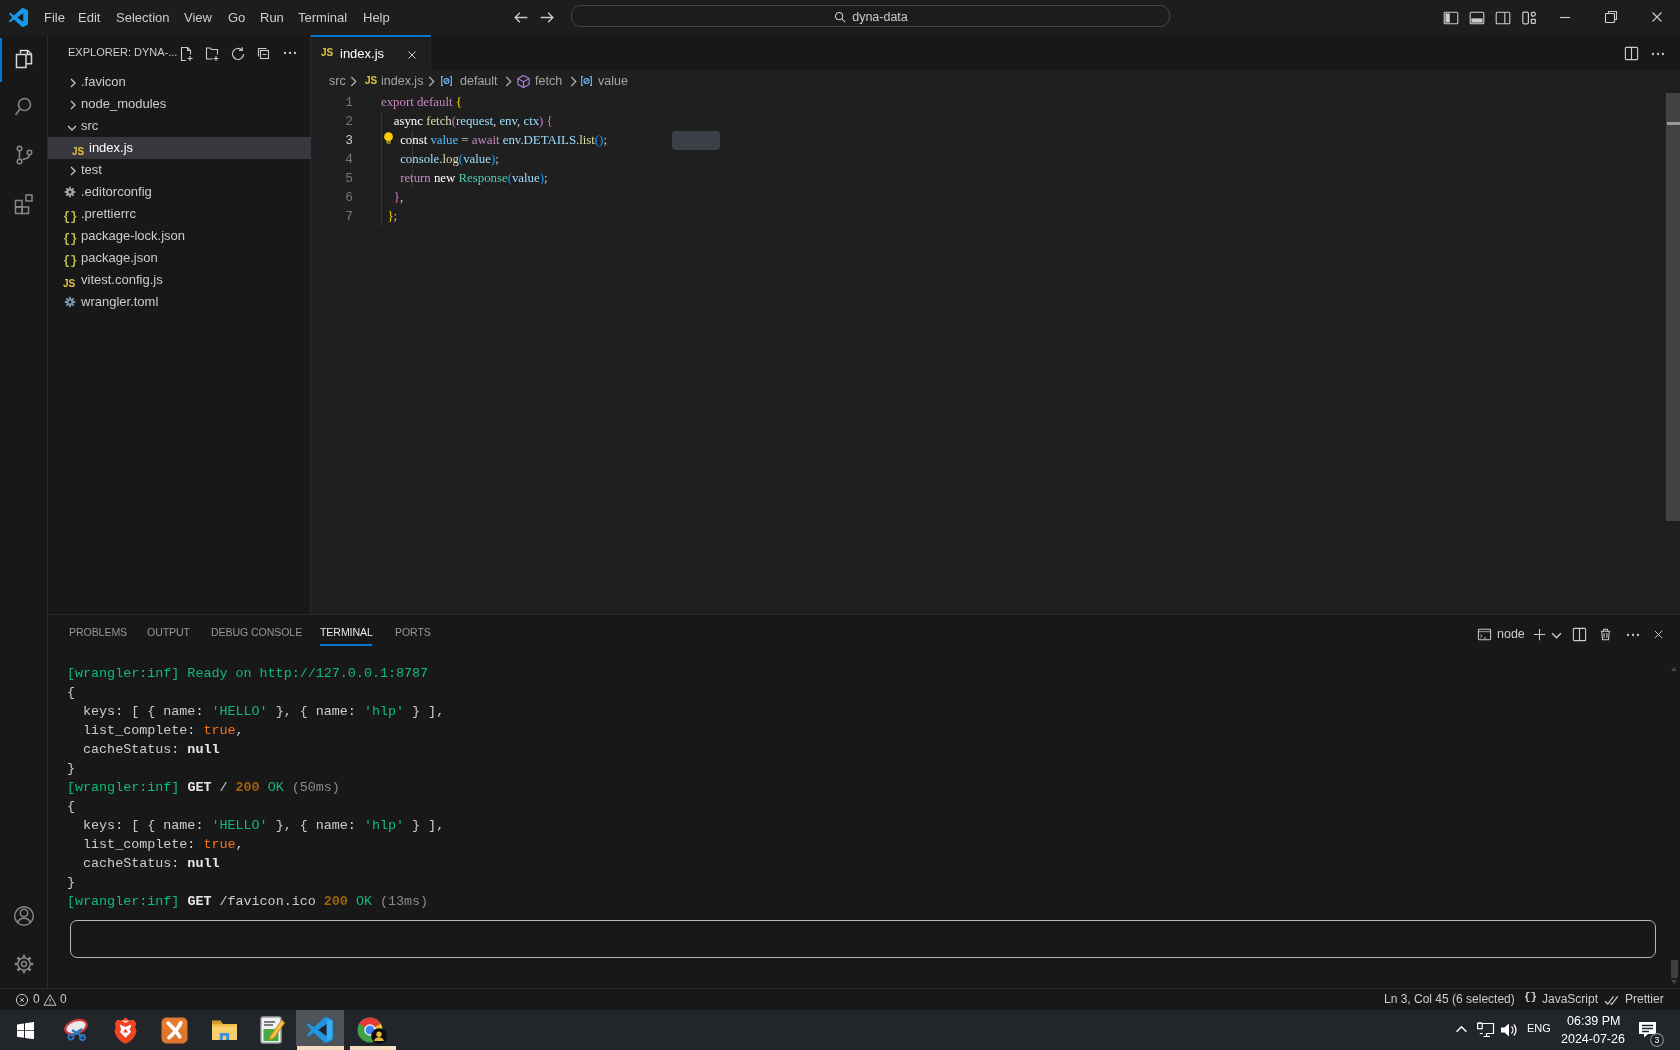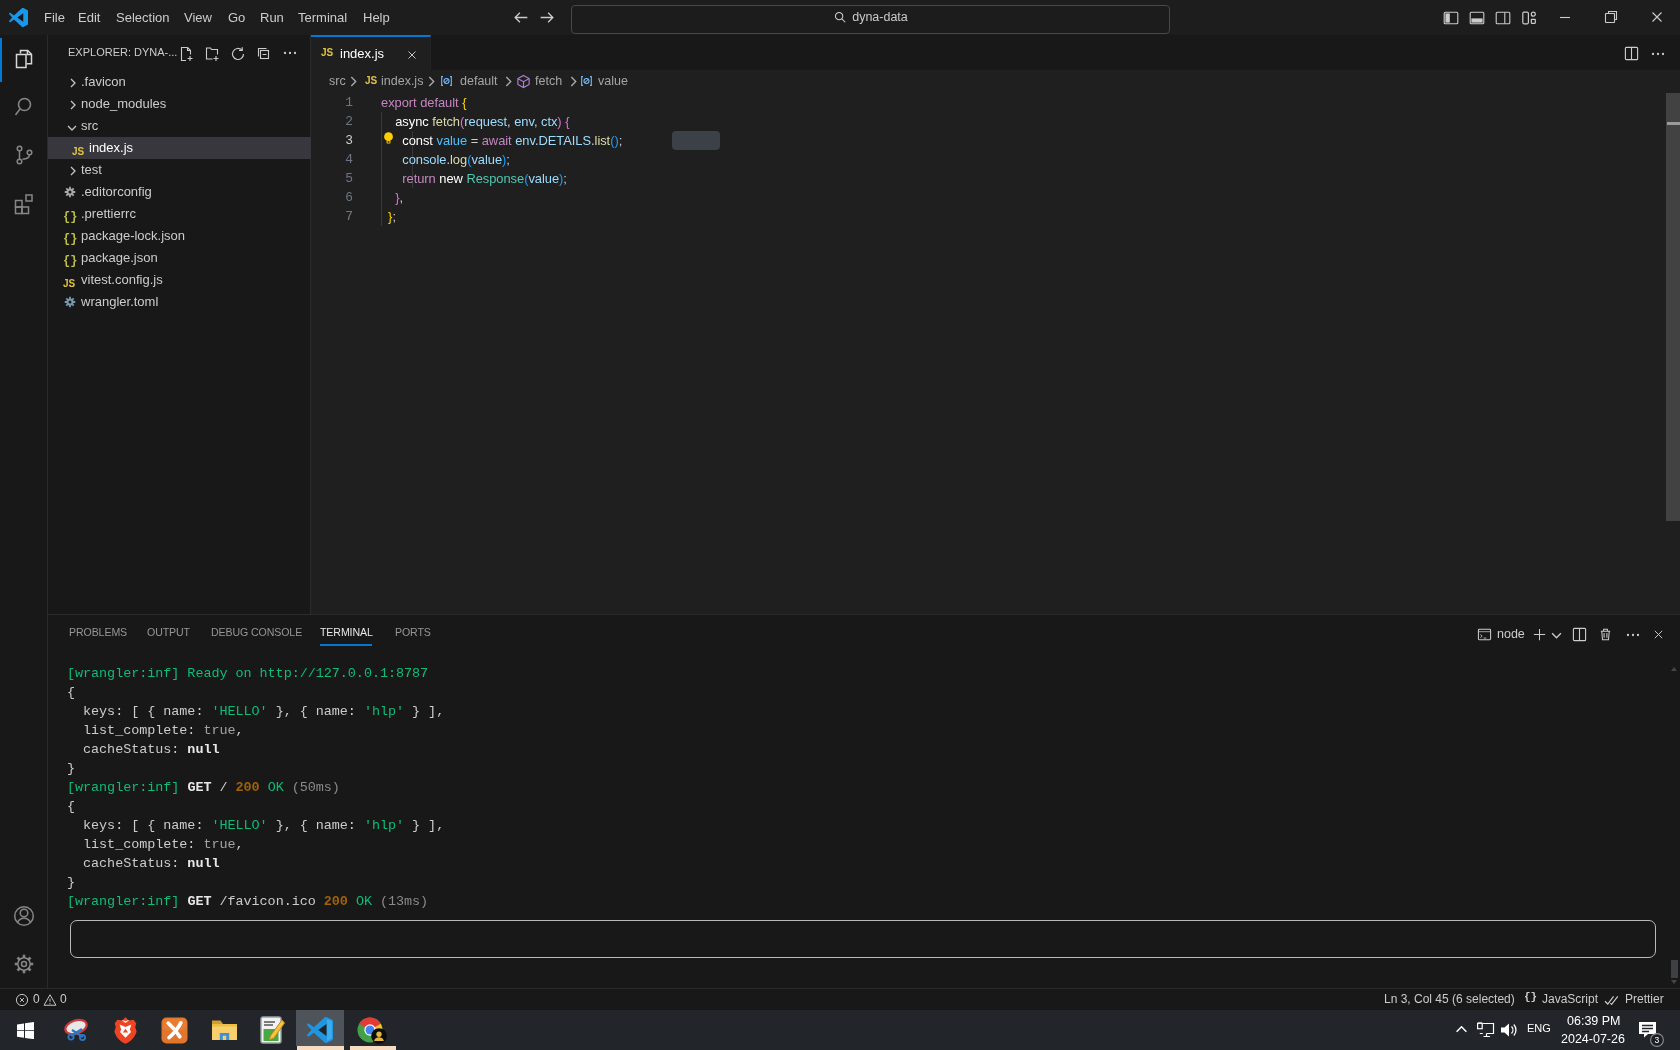--- a/index.html
+++ b/index.html
@@ -5,49 +5,49 @@
   * { margin:0; padding:0; box-sizing:border-box; }
   html,body { width:1680px; height:1050px; overflow:hidden; background:#181818; }
   #root { position:absolute; top:0; left:0; width:1680px; height:1050px;
           font-family:"Liberation Sans", sans-serif; color:#cccccc; }
   .abs { position:absolute; }
   svg { display:block; }
 
   
   #titlebar { position:absolute; top:0; left:0; width:1680px; height:35px; background:#1d1d1d; }
   .menuitem { position:absolute; top:0; height:35px; line-height:35px; font-size:13px; color:#cccccc; }
-  #cmdcenter { position:absolute; left:571px; top:5px; width:599px; height:29px;
-               background:#1c1c1c; border:1px solid #474747; border-radius:4px;
+  #cmdcenter { position:absolute; left:571px; top:5px; width:599px; height:22px;
+               background:#1c1c1c; border:1px solid #474747; border-radius:10px;
                text-align:center; line-height:23px; font-size:12.5px; color:#cbcbcb; }
 
   
   #activitybar { position:absolute; top:35px; left:0; width:48px; height:953px; background:#181818; border-right:1px solid #2b2b2b; }
 
   
   #sidebar { position:absolute; top:35px; left:48px; width:263px; height:579px; background:#181818; border-right:1px solid #2b2b2b; }
   .row { position:absolute; left:0; width:263px; height:22px; line-height:22px; font-size:13px; color:#cccccc; }
 
   
   #editor { position:absolute; top:35px; left:311px; width:1369px; height:579px; background:#1f1f1f; }
   #tabbar { position:absolute; top:0; left:0; width:1369px; height:35px; background:#181818; }
   #tab1 { position:absolute; top:0; left:0; width:120px; height:35px; background:#1f1f1f;
           border-top:2px solid #0078d4; border-right:1px solid #252525; }
   #breadcrumbs { position:absolute; top:35px; left:0; width:1369px; height:22px; font-size:12.5px; color:#a5a5a5; }
   .bc { position:absolute; top:0; height:22px; line-height:22px; }
   #code { position:absolute; top:58px; left:0; width:1369px; height:521px; }
-  .cl { position:absolute; left:70px; white-space:pre; font-family:Liberation Sans, sans-serif;
+  .cl { position:absolute; left:70px; white-space:pre; font-family:Liberation Serif, serif;
         font-size:12.9px; line-height:19px; height:19px; letter-spacing:-0.035px; color:#cccccc; }
   .ln { position:absolute; width:42px; text-align:right; font-family:"Liberation Mono", monospace;
         font-size:12.9px; line-height:19px; height:19px; color:#6e7681; }
 
   i1,i2,i3,i4,i5,i6,b1,b2,b3 { font-style:normal; }
   i1 { color:#c586c0; } i2 { color:#ffffff; } i3 { color:#dcdcaa; }
   i4 { color:#9cdcfe; } i5 { color:#4fc1ff; } i6 { color:#4ec9b0; }
   b1 { color:#ffd700; } b2 { color:#da70d6; } b3 { color:#179fff; }
-  g1 { color:#0dbc79; } g2 { color:#a16207; font-weight:bold; } y1 { color:#a3a3a3; }
+  g1 { color:#0dbc79; } g2 { color:#a16207; font-weight:bold; } y1 { color:#f97316; }
   w1 { color:#e8e8e8; font-weight:bold; } d1 { color:#8a8a8a; }
 
   
   #panel { position:absolute; top:614px; left:48px; width:1632px; height:374px; background:#181818; border-top:1px solid #2b2b2b; }
   .ptab { position:absolute; top:0; height:34px; line-height:34px; font-size:10.6px; letter-spacing:-0.1px; color:#969696; }
   .tl { position:absolute; left:19px; white-space:pre; font-family:"Liberation Mono", monospace;
         font-size:13.45px; line-height:19px; height:19px; letter-spacing:-0.04px; color:#cccccc; }
 
   
   #statusbar { position:absolute; top:988px; left:0; width:1680px; height:22px; background:#181818; border-top:1px solid #2b2b2b; font-size:12px; color:#cccccc; }

